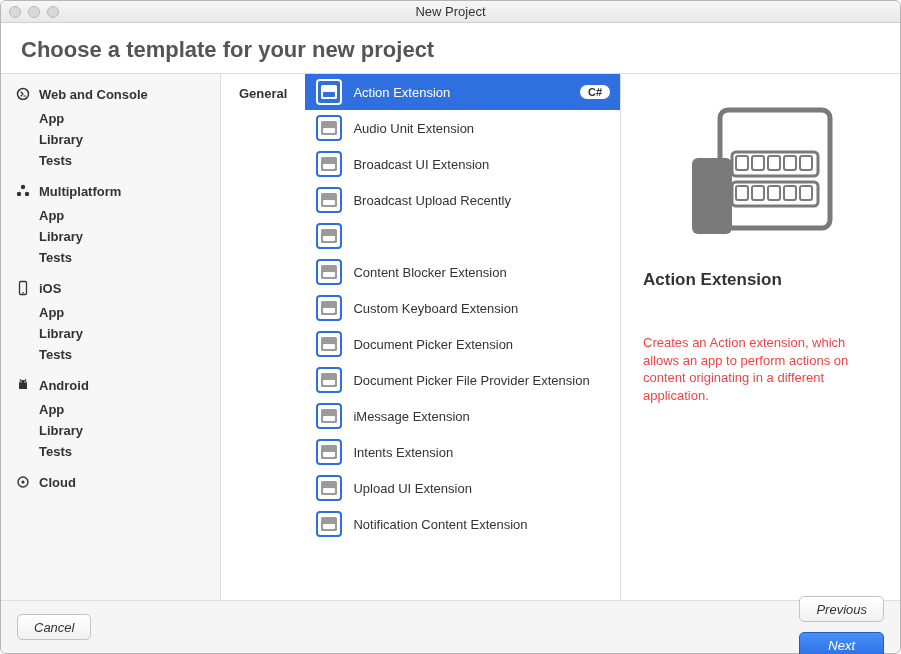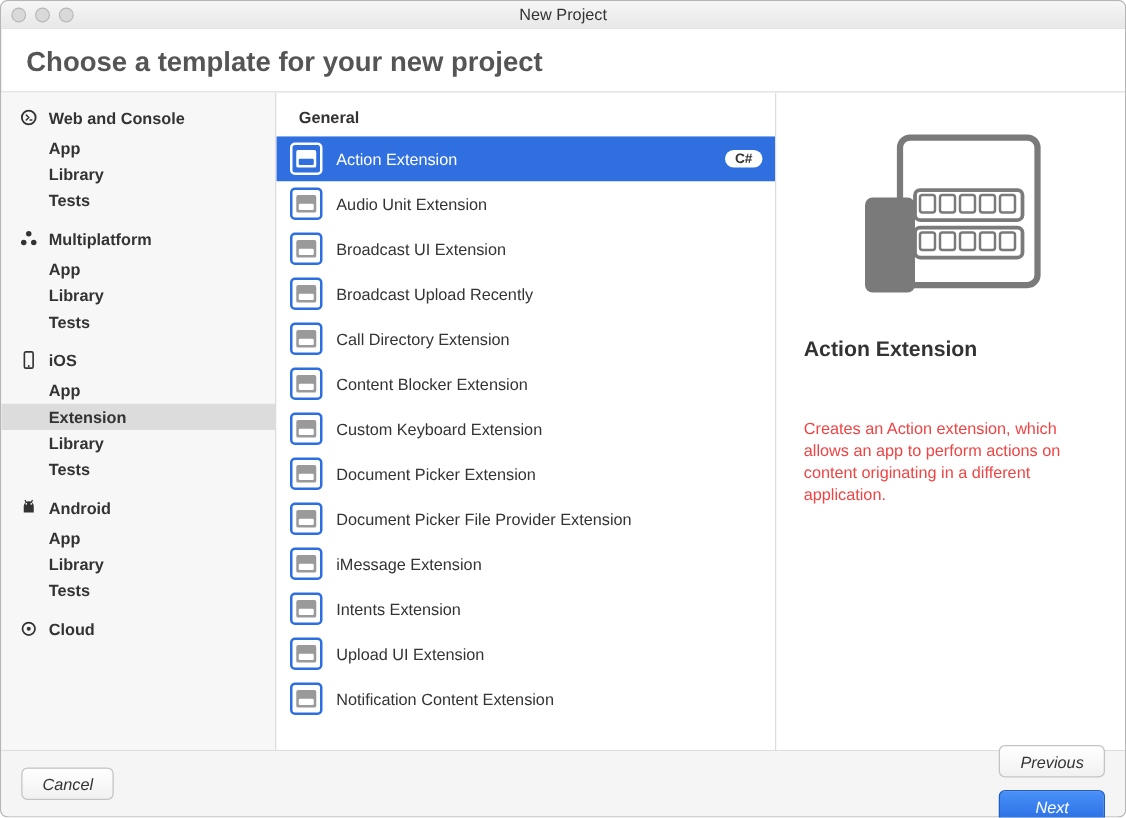--- a/index.html
+++ b/index.html
@@ -11,21 +11,21 @@
   .title { position:absolute; left:0; right:0; text-align:center; font-size:13px; color:#333; }
   .header { padding:14px 20px 10px 20px; }
   .header h1 { font-size:22px; font-weight:600; color:#555; }
   .body { flex:1; display:flex; border-top:1px solid #ddd; border-bottom:1px solid #ddd; overflow:hidden; }
   .sidebar { width:220px; background:#f7f7f7; border-right:1px solid #ddd; overflow-y:auto; padding-top:6px; }
   .sb-heading { display:flex; align-items:center; gap:8px; padding:6px 14px; font-weight:600; color:#333; }
   .sb-heading .icon { width:16px; height:16px; display:flex; align-items:center; justify-content:center; color:#444; }
   .sb-items { list-style:none; padding:0 0 6px 0; }
   .sb-items li { padding:3px 14px 3px 38px; color:#333; cursor:default;font-weight:bold; }
   .sb-items li.sel { background:#dcdcdc; }
-  .middle { width:400px; border-right:1px solid #ddd; display:flex; flex-direction:column; overflow:hidden; }
+  .middle { width:400px; border-right:1px solid #ddd; display:flex; flex-direction:row; overflow:hidden; }
   .group-label { padding:12px 18px 8px 18px; font-weight:600; color:#333; }
   .tpl-list { flex:1; overflow-y:auto; }
   .tpl-item { display:flex; align-items:center; height:36px; padding:0 10px 0 10px; gap:10px; cursor:default; }
   .tpl-item.sel { background:#2f6fe0; color:#fff; }
   .tpl-icon { width:28px; height:28px; flex:0 0 28px; display:flex; align-items:center; justify-content:center; }
   .tpl-icon svg { width:28px; height:28px; }
   .tpl-label { flex:1; font-size:13px; }
   .lang-pill { background:#fff; color:#333; border-radius:11px; padding:1px 8px; font-size:11px; font-weight:600; }
   .detail { flex:1; padding:20px 22px; overflow:auto; }
   .detail-illus { display:flex; justify-content:center; margin:10px 0 26px 0; }
@@ -92,21 +92,20 @@
             <span class="icon">
               <svg viewBox="0 0 16 16">
                 <rect x="4.5" y="1.5" width="7" height="13" rx="1.2" fill="none" stroke="#333" stroke-width="1.3"></rect>
                 <circle cx="8" cy="12.8" r="0.8" fill="#333"></circle>
               </svg>
             </span>
             <span>iOS</span>
           </div>
           <ul class="sb-items">
             <li>App</li>
-            <li class="sel">Extension</li>
             <li>Library</li>
             <li>Tests</li>
           </ul>
           <div class="sb-heading">
             <span class="icon">
               <svg viewBox="0 0 16 16">
                 <path d="M4 7a4 4 0 018 0v5H4z" fill="#333"></path>
                 <circle cx="6" cy="5" r="0.7" fill="#fff"></circle>
                 <circle cx="10" cy="5" r="0.7" fill="#fff"></circle>
                 <line x1="5" y1="2" x2="6" y2="4" stroke="#333" stroke-width="1"></line>
@@ -178,21 +177,20 @@
             <span class="tpl-label">Broadcast Upload Recently</span>
           </div>
           <div class="tpl-item">
             <span class="tpl-icon">
               <svg viewBox="0 0 28 28">
                 <rect x="2" y="2" width="24" height="24" rx="3" fill="none" stroke="#2e6fe0" stroke-width="2"></rect>
                 <rect x="6" y="7" width="16" height="14" rx="1.5" fill="#888" opacity="0.85"></rect>
                 <rect x="8" y="14" width="12" height="5" rx="1" fill="#fff"></rect>
               </svg>
             </span>
-            <span class="tpl-label">Call Directory Extension</span>
           </div>
           <div class="tpl-item">
             <span class="tpl-icon">
               <svg viewBox="0 0 28 28">
                 <rect x="2" y="2" width="24" height="24" rx="3" fill="none" stroke="#2e6fe0" stroke-width="2"></rect>
                 <rect x="6" y="7" width="16" height="14" rx="1.5" fill="#888" opacity="0.85"></rect>
                 <rect x="8" y="14" width="12" height="5" rx="1" fill="#fff"></rect>
               </svg>
             </span>
             <span class="tpl-label">Content Blocker Extension</span>

